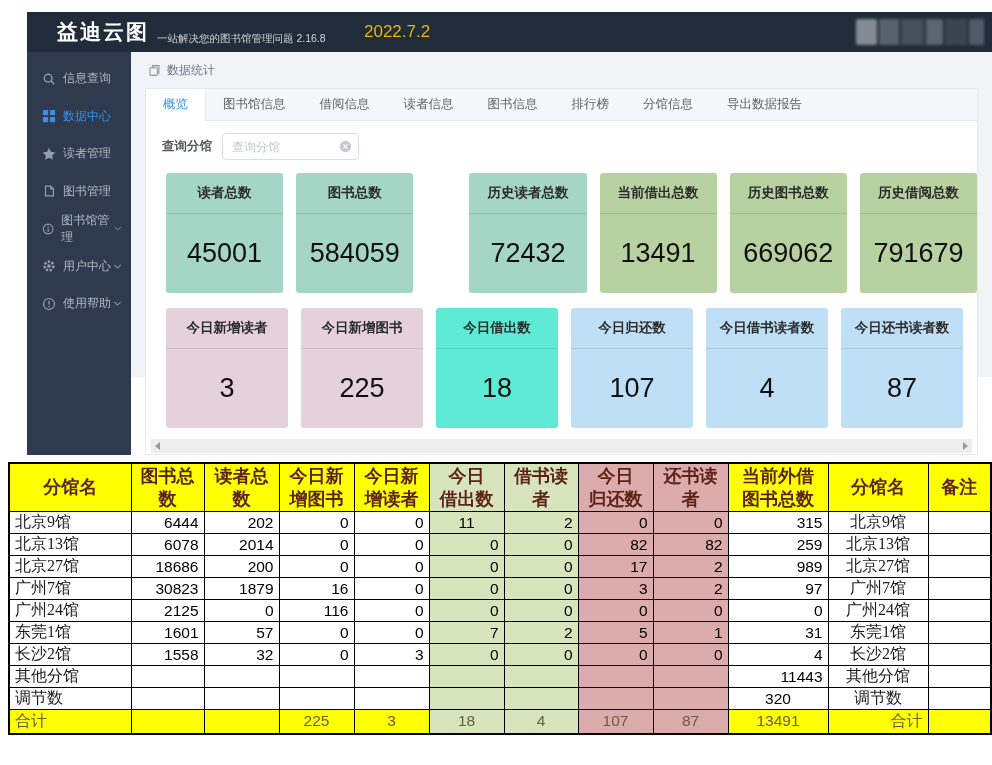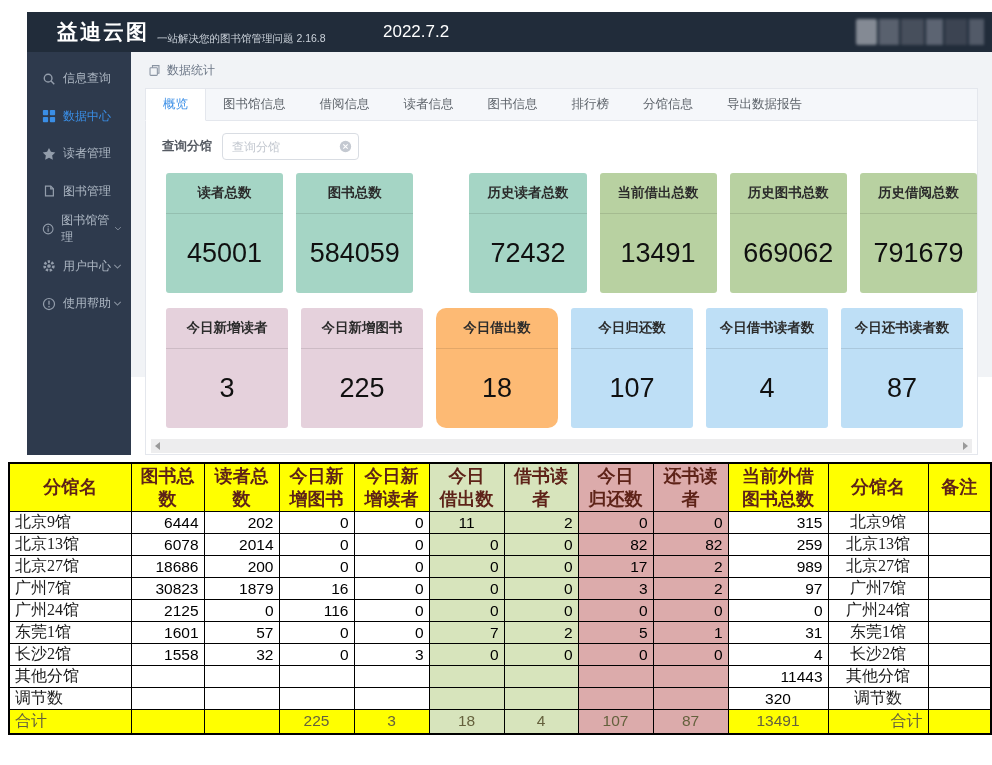--- a/index.html
+++ b/index.html
@@ -5,22 +5,22 @@
   * { margin:0; padding:0; box-sizing:border-box; }
   html,body { background:#fff; }
   body { font-family:"Liberation Sans", sans-serif; }
   .page { position:relative; width:992px; height:765px; background:#fff; overflow:hidden; }
 
   
   .app-header { position:absolute; left:27px; top:12px; width:965px; height:40px;
     background:#212c3a; display:flex; align-items:center; }
   .logo { margin-left:30px; color:#fff; font-size:21px; font-weight:bold; letter-spacing:2px; }
   .tagline { margin-left:8px; margin-top:14px; color:#ccd3db; font-size:10.5px; }
-  .header-date { position:absolute; left:356px; top:50%; transform:translateY(-50%);
-    color:#ffffff; font-size:17px; font-weight:500; }
+  .header-date { position:absolute; left:337px; top:50%; transform:translateY(-50%);
+    color:#eab308; font-size:17px; font-weight:500; }
   .user-blur { position:absolute; right:8px; top:7px; height:26px; width:128px;
     display:flex; gap:2px; filter:blur(1.5px); }
   .user-blur .blk { height:100%; }
 
   
   .sidebar { position:absolute; left:27px; top:52px; width:104px; height:403px;
     background:#2e3a4d; padding-top:8px; }
   .side-item { height:37.5px; display:flex; align-items:center; padding-left:15px;
     color:#aeb8c4; font-size:12px; cursor:pointer; }
   .side-item .icn { width:14px; height:14px; margin-right:7px; display:inline-flex; color:#939dab; }
@@ -250,21 +250,21 @@
           </div>
           <div class="card-row">
             <div class="card" style="background: rgb(229, 209, 220);">
               <div class="card-title">今日新增读者</div>
               <div class="card-value">3</div>
             </div>
             <div class="card" style="background: rgb(229, 209, 220);">
               <div class="card-title">今日新增图书</div>
               <div class="card-value">225</div>
             </div>
-            <div class="card" style="background: #fdba74; border-radius: 10px;">
+            <div class="card" style="background: #5eead4;">
               <div class="card-title">今日借出数</div>
               <div class="card-value">18</div>
             </div>
             <div class="card" style="background: rgb(190, 223, 246);">
               <div class="card-title">今日归还数</div>
               <div class="card-value">107</div>
             </div>
             <div class="card" style="background: rgb(190, 223, 246);">
               <div class="card-title">今日借书读者数</div>
               <div class="card-value">4</div>

